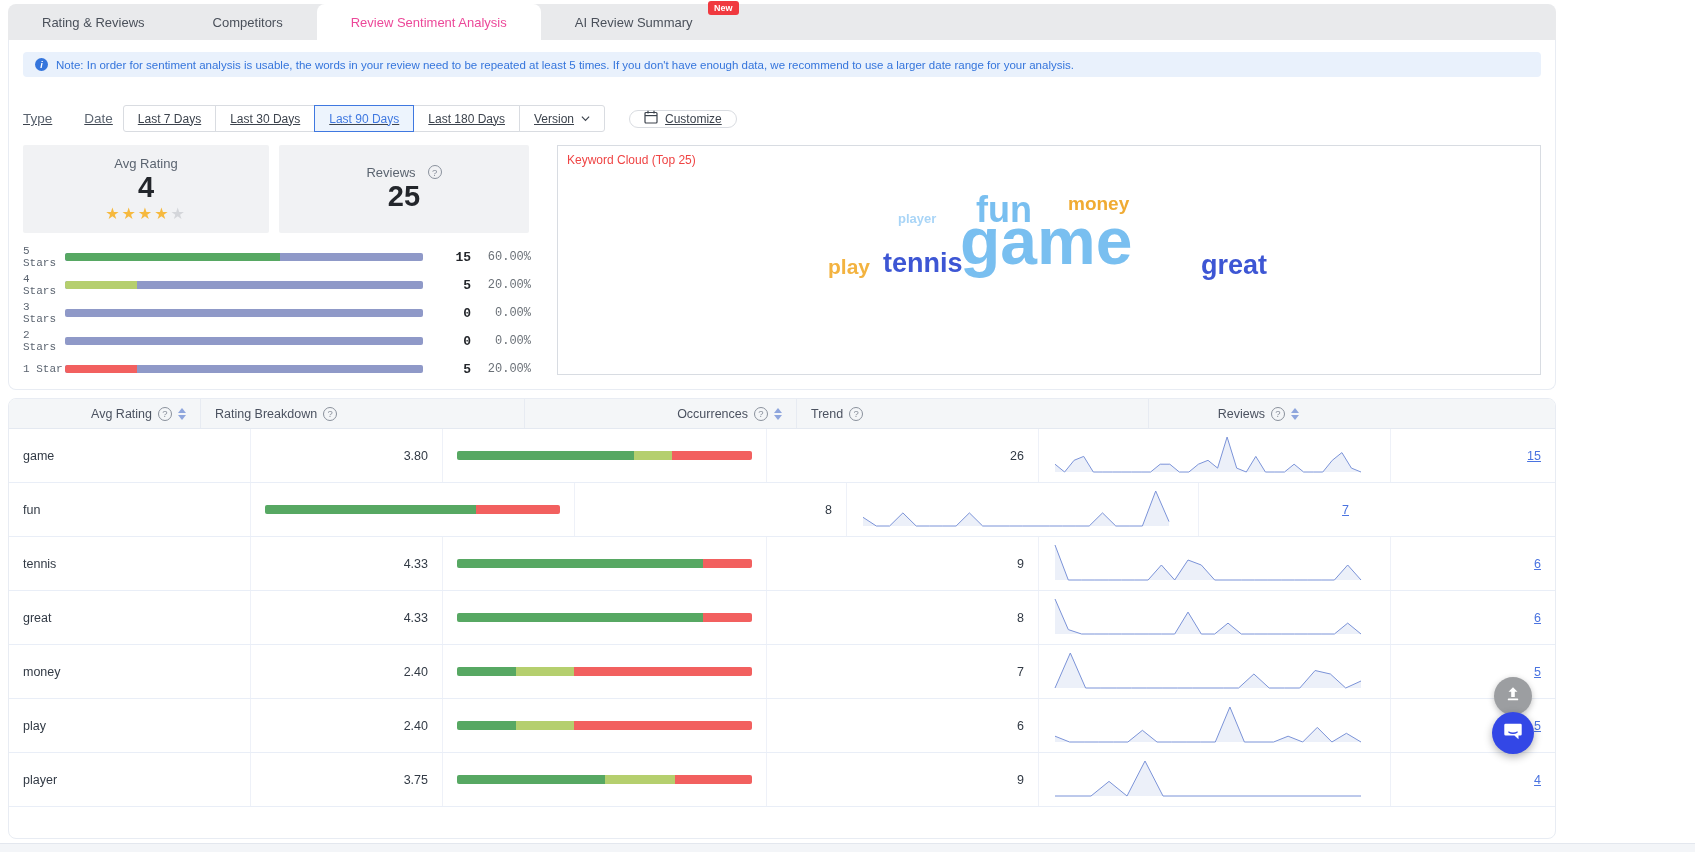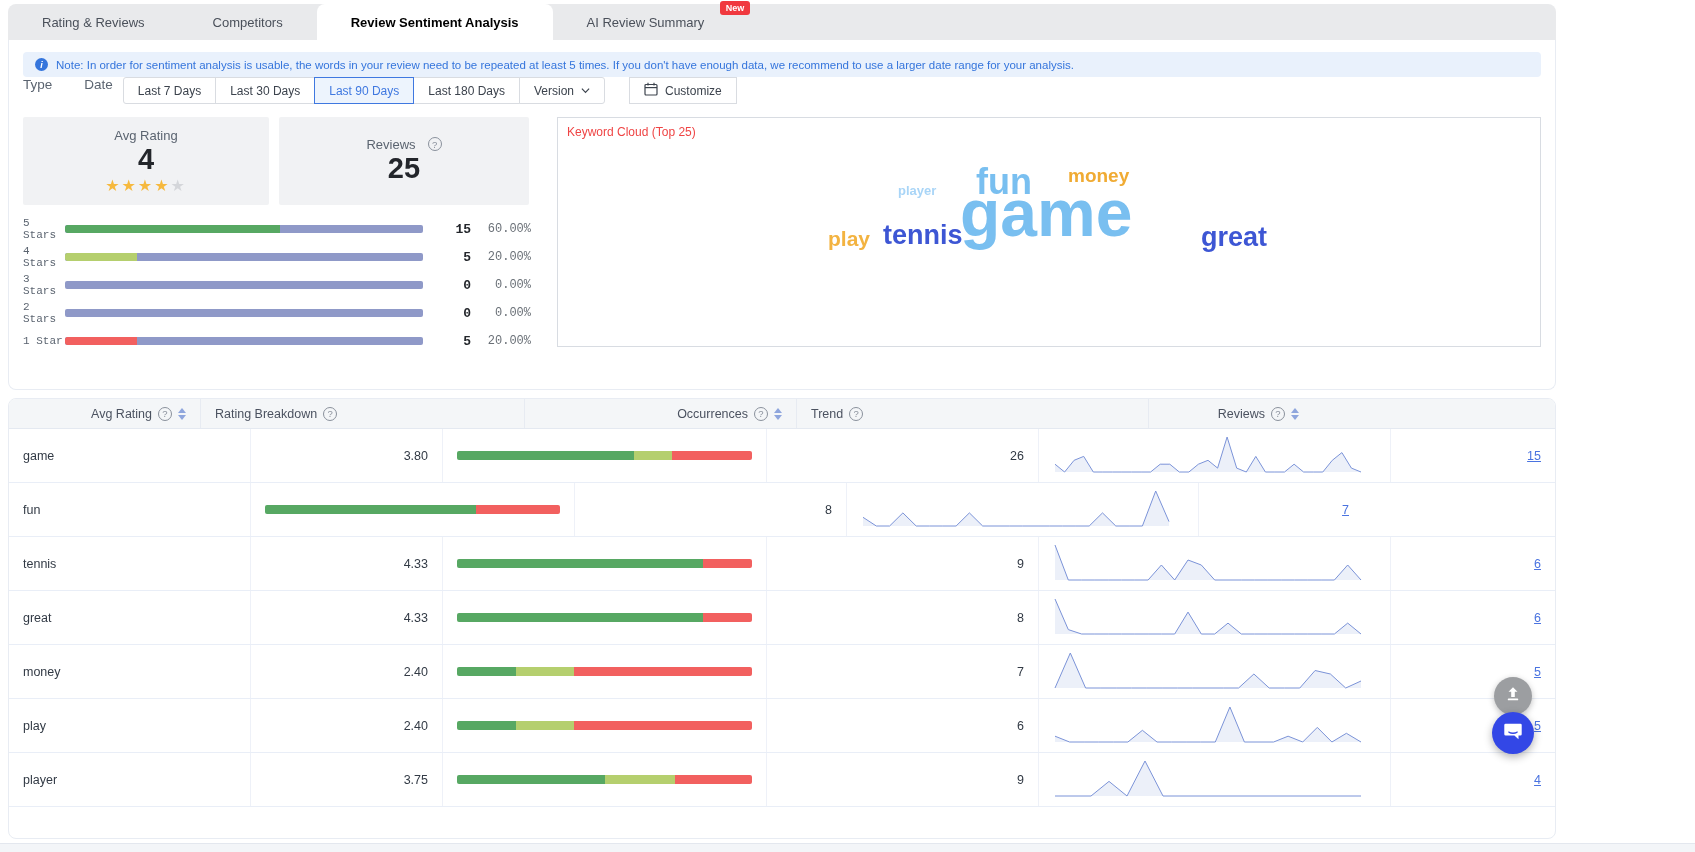--- a/index.html
+++ b/index.html
@@ -5,52 +5,52 @@
   * { margin:0; padding:0; box-sizing:border-box; }
   html,body { width:1695px; height:852px; overflow:hidden; background:#ffffff;
     font-family:"Liberation Sans", sans-serif; color:#3c434d; }
   .page { position:relative; width:1695px; height:852px; }
 
   
   .tabbar { position:absolute; left:8px; top:4px; width:1548px; height:37px;
     background:#e9eaec; border-radius:8px 8px 0 0; display:flex; align-items:stretch; }
   .tab { position:relative; height:37px; display:flex; align-items:center; justify-content:center;
     padding:0 34px; font-size:13px; color:#4a505a; cursor:pointer; white-space:nowrap; }
-  .tab.active { background:#ffffff; border-radius:8px 8px 0 0; color:#000000; font-weight:bold; }
+  .tab.active { background:#ffffff; border-radius:8px 8px 0 0; color:#ec4899; font-weight:normal; }
   .tab .badge { position:absolute; top:-3px; right:-12px; background:#f0393f; color:#fff;
     font-size:9px; font-weight:bold; padding:2px 6px; border-radius:3px; }
 
   
   .card { position:absolute; background:#fff; border:1px solid #e8ecf3; border-radius:8px; }
   .top-card { left:8px; top:40px; width:1548px; height:350px; border-top:none; border-radius:0 0 8px 8px; }
   .bottom-card { left:8px; top:398px; width:1548px; height:441px; overflow:hidden; }
 
   
   .note { margin:12px 14px 0 14px; height:25px; background:#e9f1fc; border-radius:4px;
     display:flex; align-items:center; padding:0 12px; font-size:11.5px; color:#3575dc; }
   .note-icon { width:13px; height:13px; border-radius:50%; background:#3575dc; color:#fff;
     font-size:9px; font-weight:bold; display:inline-flex; align-items:center; justify-content:center;
     margin-right:8px; font-style:italic; flex:0 0 13px; }
 
   
-  .filter-row { margin:0 14px 0 14px; display:flex; align-items:flex-start; }
+  .filter-row { margin:28px 14px 0 14px; display:flex; align-items:center;text-decoration:underline; }
   .flabel { font-size:13.5px; color:#5b6470; margin-right:10px; }
   .date-flabel { margin-left:22px; }
   .btn-group { display:flex; }
   .seg-btn { height:27px; display:flex; align-items:center; justify-content:center;
     padding:0 14px; font-size:12px; color:#3c434d; background:#fff;
     border:1px solid #d9dce1; margin-left:-1px; cursor:pointer; white-space:nowrap; }
   .seg-btn:first-child { margin-left:0; border-radius:3px 0 0 3px; }
   .seg-btn:last-child { border-radius:0 3px 3px 0; }
   .seg-btn.selected { border:1px solid #3f78e0; color:#3f78e0; background:#edf4fd; z-index:2; }
   .chev { width:9px; height:9px; margin-left:7px; display:inline-block; }
   .chev svg { display:block; }
-  .customize-btn { margin-left:24px; height:27px; display:flex; align-items:center; gap:7px;
+  .customize-btn { margin-left:24px; height:18px; display:flex; align-items:center; gap:7px;
     padding:0 14px; font-size:12px; color:#3c434d; background:#fff; border:1px solid #d9dce1;
-    border-radius:0; cursor:pointer; }
+    border-radius:10px; cursor:pointer; }
 
   
   .content-row { display:flex; margin:13px 14px 0 14px; }
   .left-summary { width:522px; flex:0 0 522px; }
   .stat-cards { display:flex; gap:10px; }
   .stat-card { height:88px; background:#f1f2f4; border-radius:2px; display:flex;
     flex-direction:column; align-items:center; justify-content:center; }
   .stat-card.avg { width:246px; }
   .stat-card.rev { width:250px; }
   .stat-label { font-size:13px; color:#5b6470; display:flex; align-items:center; gap:6px; }

